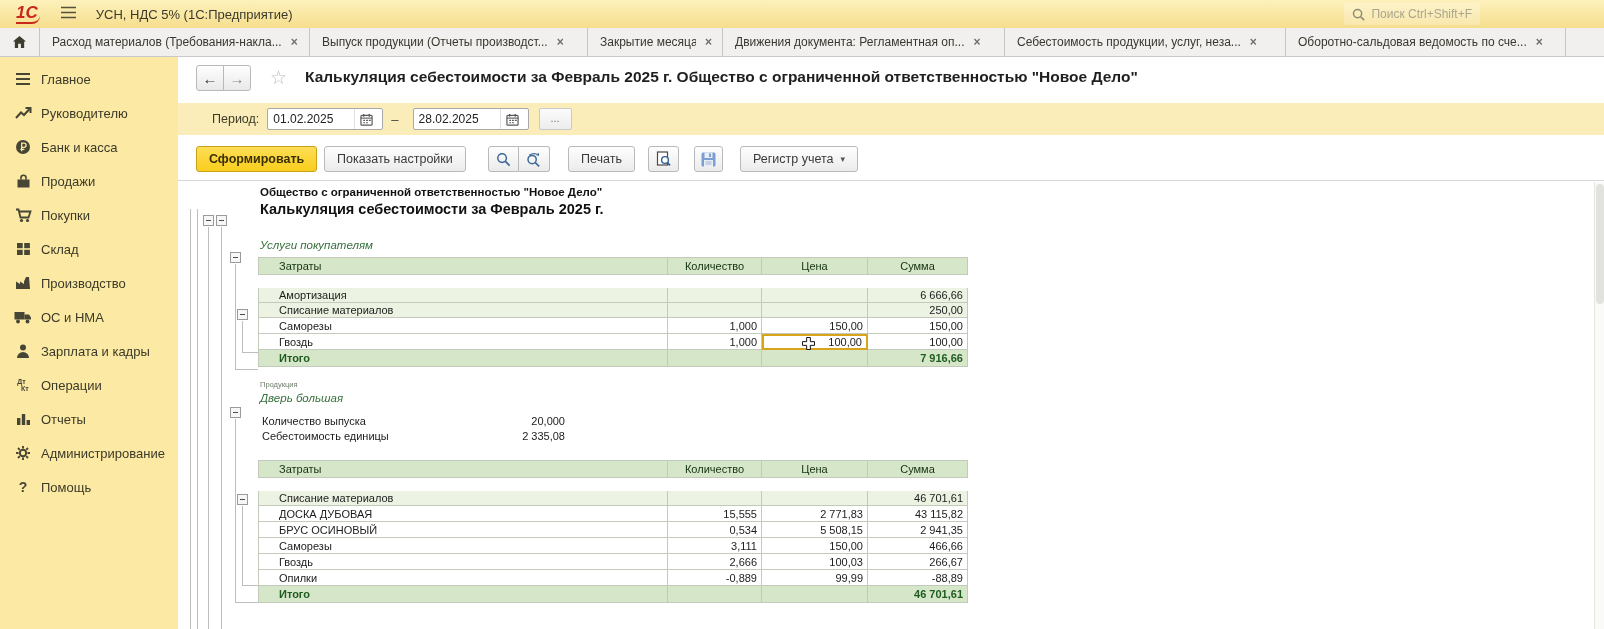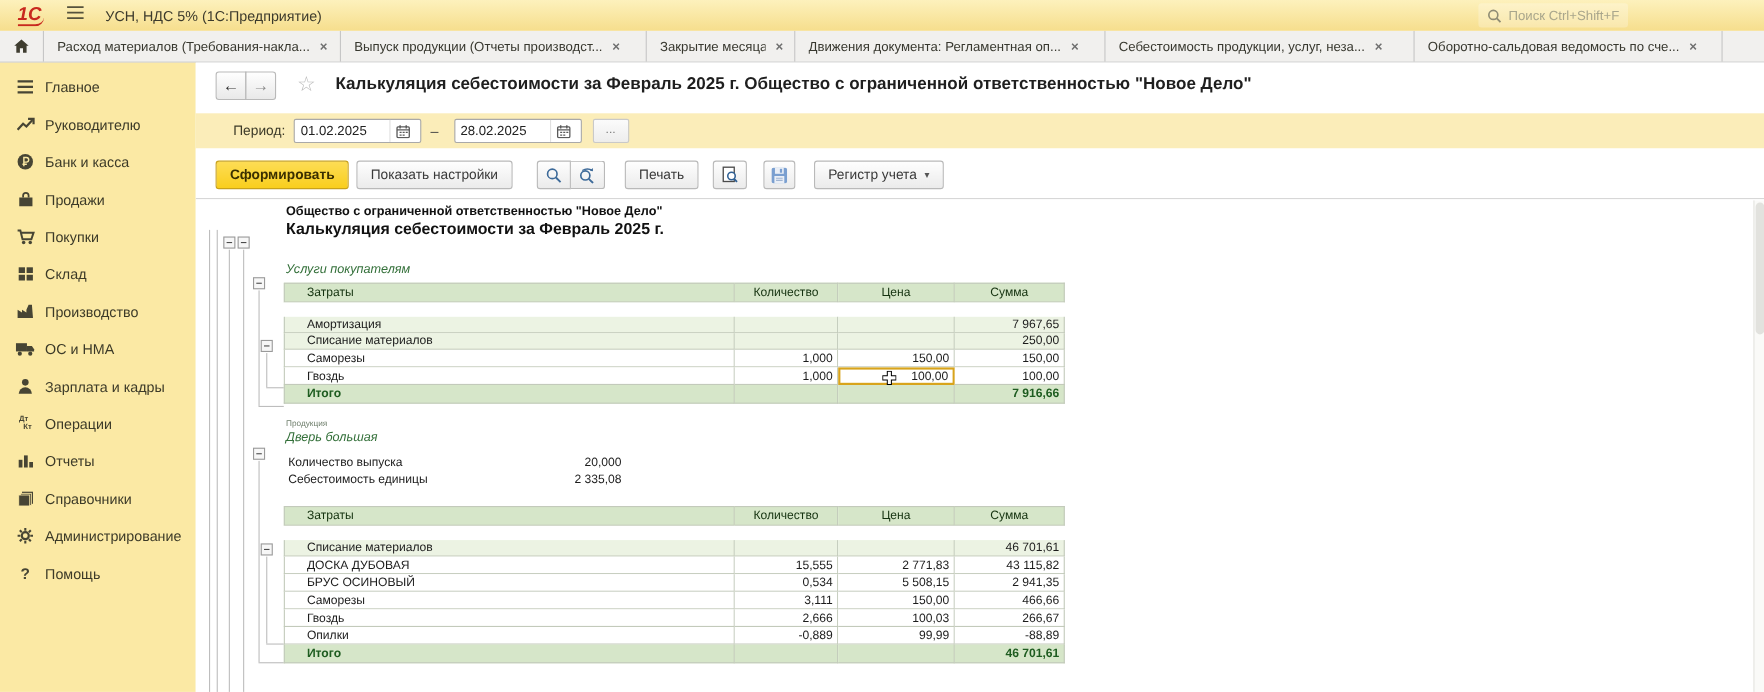--- a/index.html
+++ b/index.html
@@ -276,30 +276,20 @@
           </div>
           <div class="side-item">
             <span class="s-ico">
               <svg width="15" height="14" viewBox="0 0 15 14">
                 <rect x="1" y="6" width="3.4" height="7" fill="currentColor"></rect>
                 <rect x="5.8" y="2" width="3.4" height="11" fill="currentColor"></rect>
                 <rect x="10.6" y="8" width="3.4" height="5" fill="currentColor"></rect>
               </svg>
             </span>
             <span class="s-label">Отчеты</span>
-          </div>
-          <div class="side-item">
-            <span class="s-ico">
-              <svg width="15" height="15" viewBox="0 0 15 15">
-                <rect x="4" y="1" width="10" height="11" fill="currentColor"></rect>
-                <rect x="2.5" y="2.5" width="10" height="11" fill="currentColor" stroke="#fbe9a4" stroke-width="0.8"></rect>
-                <rect x="1" y="4" width="10" height="10" fill="currentColor" stroke="#fbe9a4" stroke-width="0.8"></rect>
-              </svg>
-            </span>
-            <span class="s-label">Справочники</span>
           </div>
           <div class="side-item">
             <span class="s-ico">
               <svg width="16" height="16" viewBox="0 0 16 16">
                 <circle cx="8" cy="8" r="3.2" fill="none" stroke="currentColor" stroke-width="2"></circle>
                 <path d="M8 1v2.5M8 12.5V15M1 8h2.5M12.5 8H15M3 3l1.8 1.8M11.2 11.2L13 13M13 3l-1.8 1.8M4.8 11.2L3 13" stroke="currentColor" stroke-width="1.9"></path>
               </svg>
             </span>
             <span class="s-label">Администрирование</span>
           </div>
@@ -427,21 +417,21 @@
             <div class="trow blank">
               <div class="tcell c0 first"></div>
               <div class="tcell c1"></div>
               <div class="tcell c2"></div>
               <div class="tcell c3"></div>
             </div>
             <div class="trow group">
               <div class="tcell c0 first">Амортизация</div>
               <div class="tcell c1"></div>
               <div class="tcell c2"></div>
-              <div class="tcell c3">7 967,65</div>
+              <div class="tcell c3">6 666,66</div>
             </div>
             <div class="trow group">
               <div class="tcell c0 first">Списание материалов</div>
               <div class="tcell c1"></div>
               <div class="tcell c2"></div>
               <div class="tcell c3">250,00</div>
             </div>
             <div class="trow detail">
               <div class="tcell c0 first">Саморезы</div>
               <div class="tcell c1">1,000</div>

